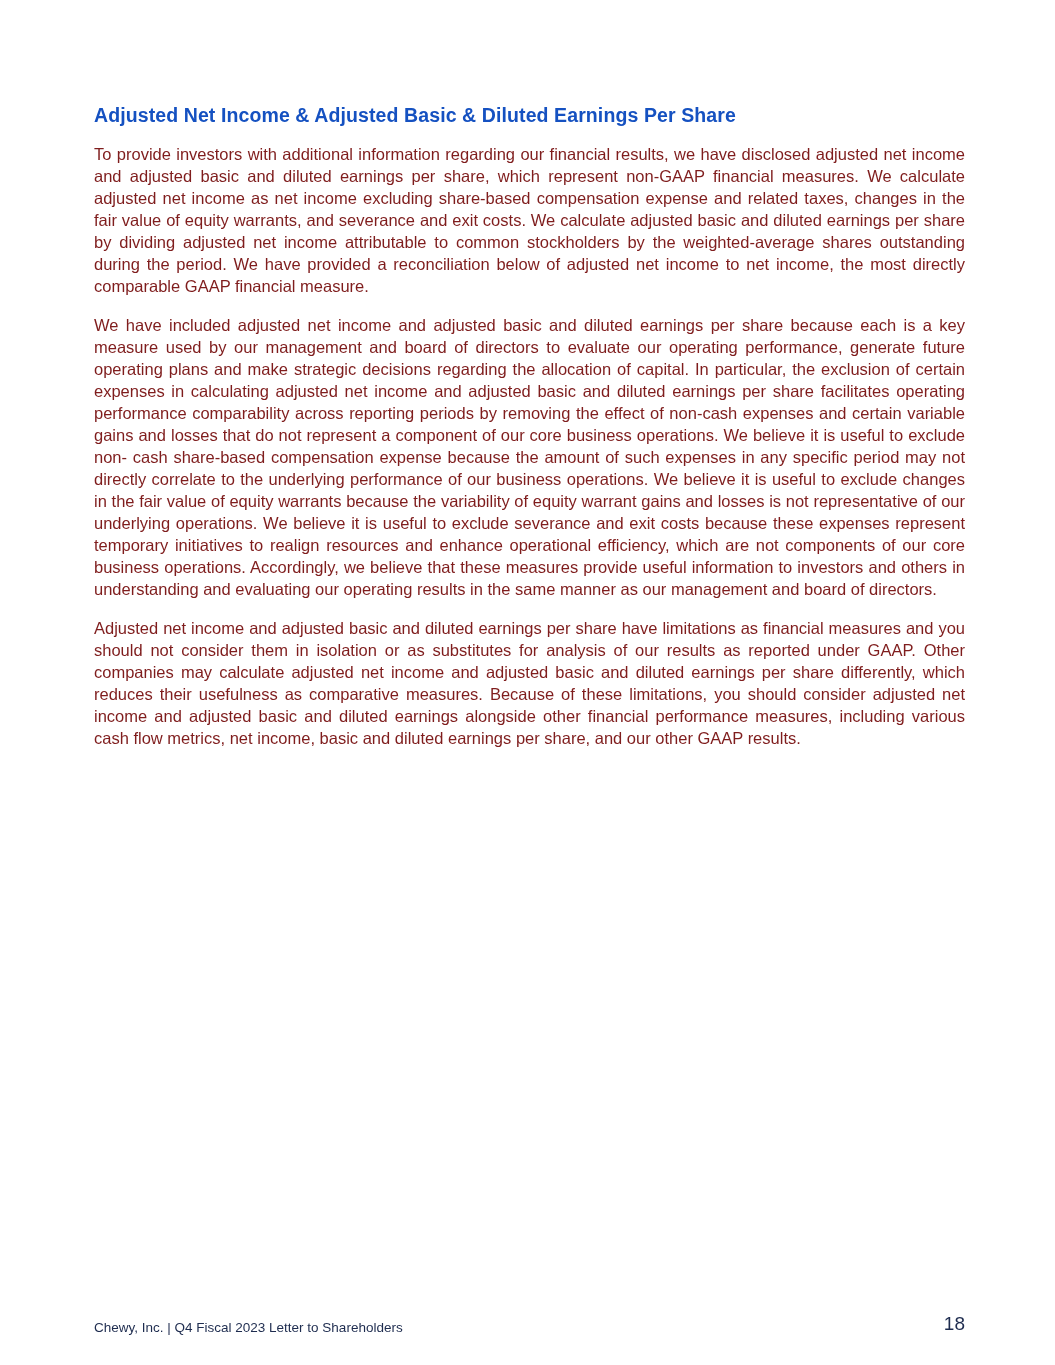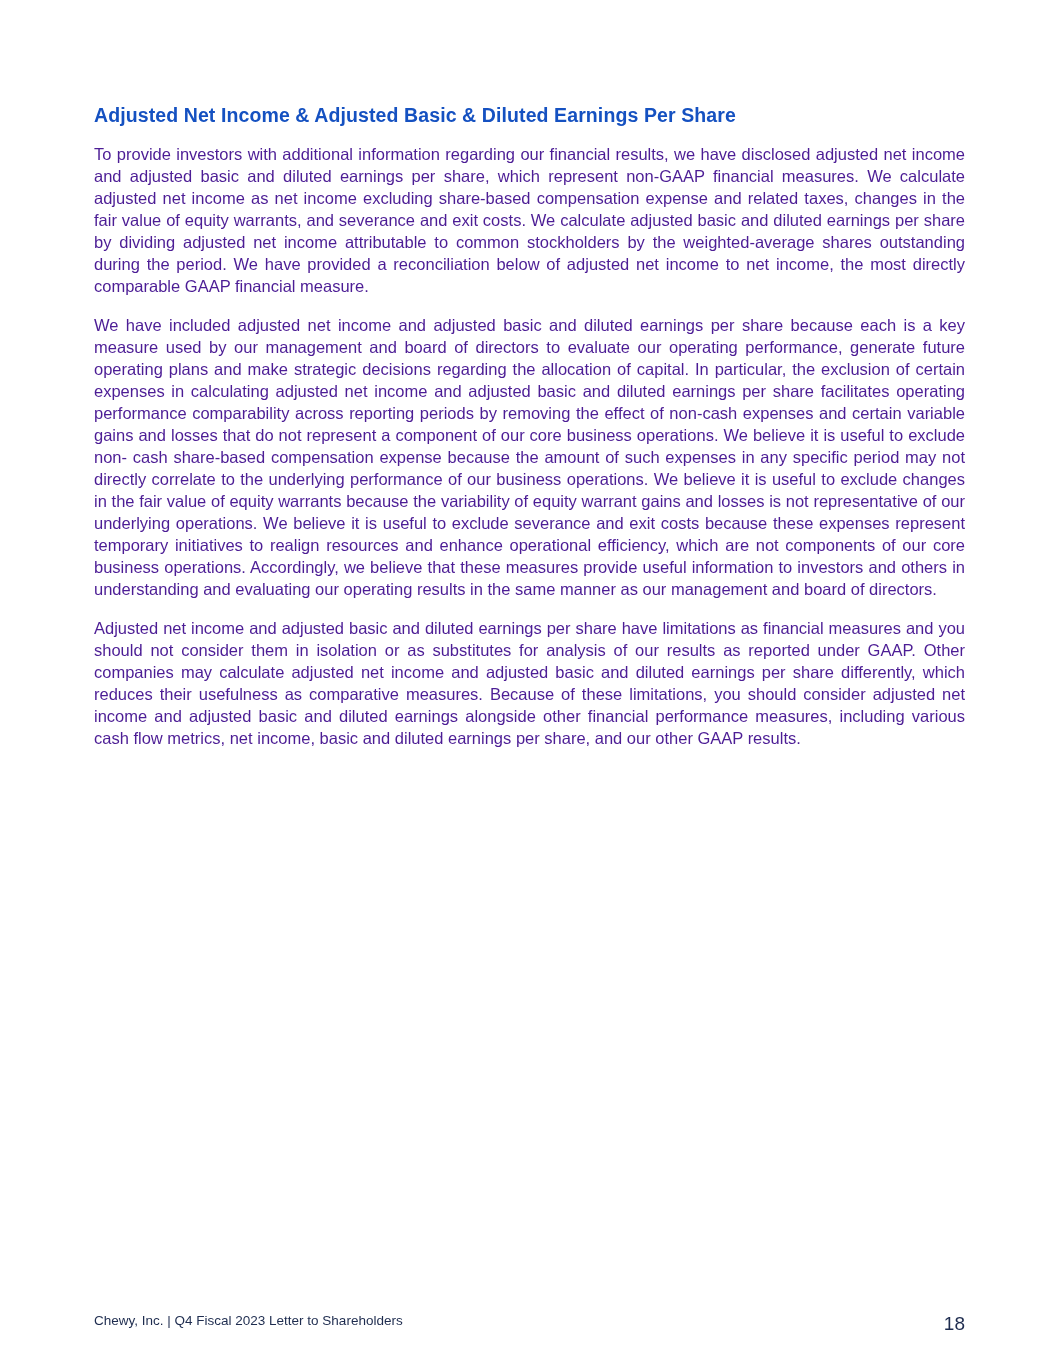--- a/index.html
+++ b/index.html
@@ -26,32 +26,32 @@
     margin: 0 0 16px 0;
     font-size: 19.5px;
     font-weight: 700;
     color: #1551c1;
     letter-spacing: 0.1px;
   }
   .body-paragraph {
     margin: 0 0 17px 0;
     font-size: 16.5px;
     line-height: 22px;
-    color: #4c1d95;
+    color: #7f1d1d;
     text-align: justify;
     text-justify: inter-word;
   }
   .footer {
     position: absolute;
     left: 94px;
     right: 90px;
     bottom: 30px;
     display: flex;
     justify-content: space-between;
-    align-items: flex-start;
+    align-items: flex-end;
     font-size: 13.5px;
     color: #1e2c4f;
   }
   .footer .page-number {
     font-size: 19px;
   }
 </style>
 </head>
 <body>
 

